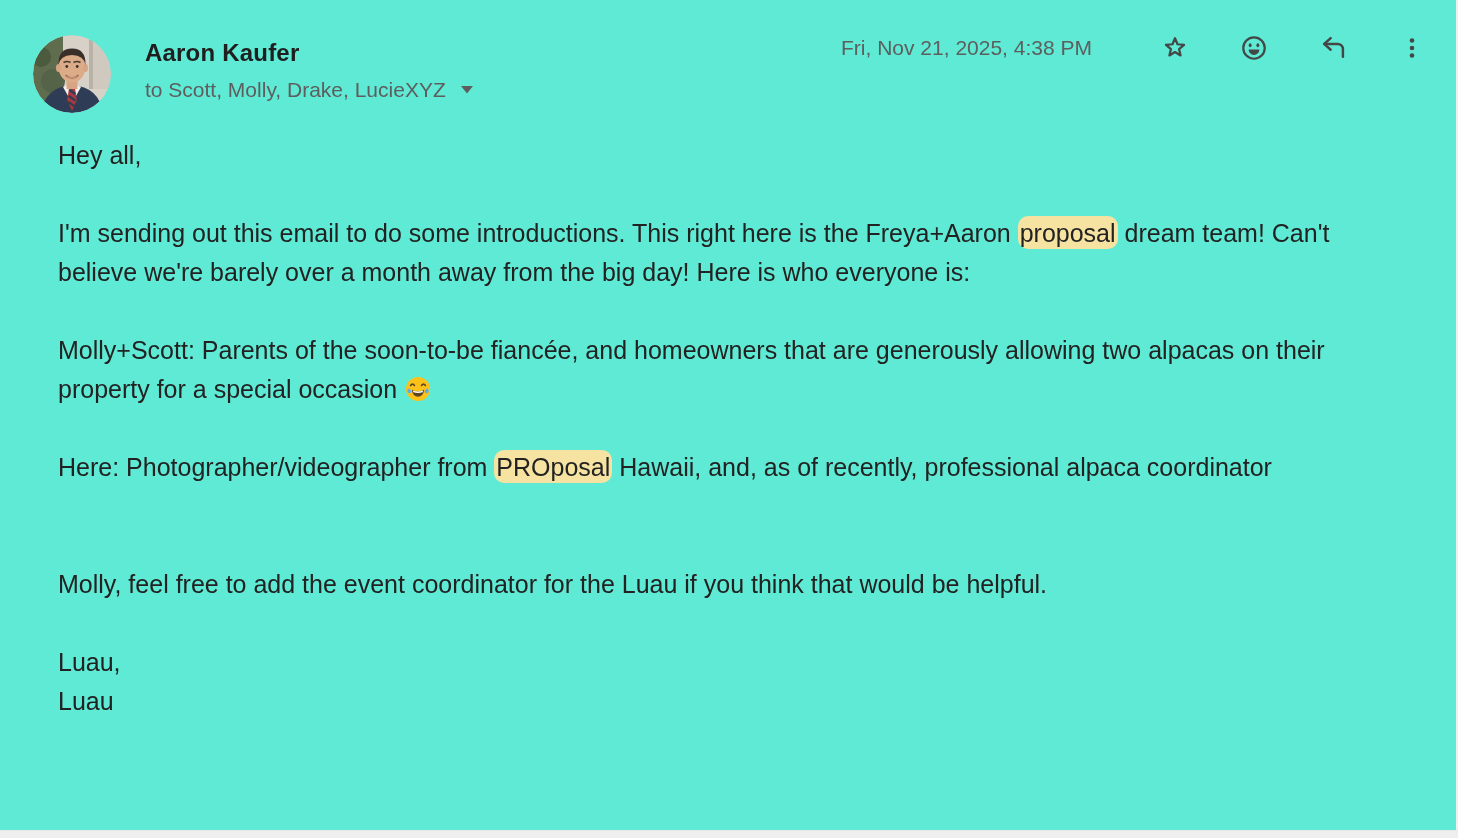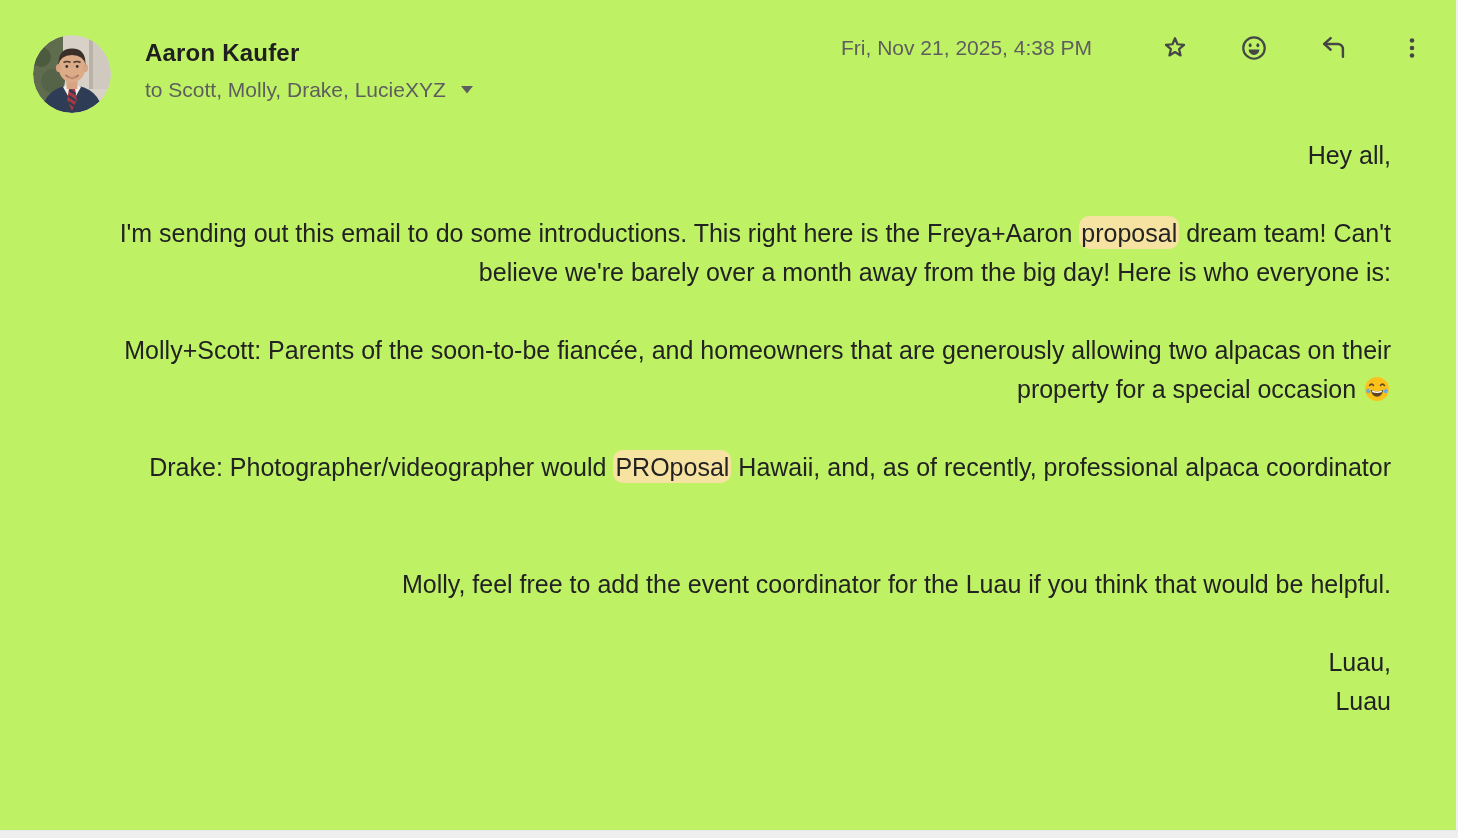--- a/index.html
+++ b/index.html
@@ -1,18 +1,18 @@
 <!DOCTYPE html>
 <html><head>
 <meta charset="utf-8">
 <style>
   * { margin:0; padding:0; box-sizing:border-box; }
   html,body { width:1458px; height:838px; background:#ffffff; overflow:hidden;
     font-family:"Liberation Sans", sans-serif; }
-  .page { position:relative; width:1458px; height:838px; background:#bef264;
+  .page { position:relative; width:1458px; height:838px; background:#5eead4;
     border-right:2px solid #f0f0f0; }
 
   
   .hdr { position:relative; height:118px; }
   .avatar { position:absolute; left:33px; top:35px; width:78px; height:78px;
     border-radius:50%; overflow:hidden; cursor:pointer; }
   .hdr-text { position:absolute; left:145px; top:39px; }
   .name-row { display:flex; align-items:baseline; white-space:nowrap; }
   .sender-name { font-size:24px; font-weight:700; color:#1f1f1f; letter-spacing:.2px; }
   .sender-email { font-size:22px; color:#5e5e5e; margin-left:9px; }
@@ -23,21 +23,21 @@
 
   .hdr-right { position:absolute; top:24px; right:24px; height:48px;
     display:flex; align-items:center;justify-content:space-between; }
   .date { font-size:21px; color:#5e5e5e; white-space:nowrap; margin-right:24px; }
   .icon-btn { width:40px; height:40px; margin-left:39px; display:flex;
     align-items:center; justify-content:center; background:none; border:none;
     border-radius:50%; cursor:pointer; }
   .icon-btn svg { display:block; }
 
   
-  .mail-body { padding:18px 0 0 96px; width:1440px;text-align:right; }
+  .mail-body { padding:18px 0 0 58px; width:1440px; }
   .para { width:1295px; font-size:25px; line-height:39px; color:#222222;
     margin:0 0 39px 0; }
   .para.spacer { height:39px; margin:0; }
   .hl { background:#f6e3a1; padding:3px 2px 2px 2px;border-radius:10px; }
   .emoji { display:inline-block; vertical-align:-5px; line-height:0; }
 
   .bottom-band { position:absolute; left:0; bottom:0; width:1458px; height:8px;
     background:#efefef; border-top:1px solid #e7e7e7; }
 </style>
 </head>
@@ -133,20 +133,20 @@
       <div class="para"><span>I'm sending out this email to do some introductions. This right here is the Freya+Aaron </span><span class="hl" style="background: rgb(246, 227, 161);">proposal</span><span> dream team! Can't believe we're barely over a month away from the big day! Here is who everyone is:</span></div>
       <div class="para"><span>Molly+Scott: Parents of the soon-to-be fiancée, and homeowners that are generously allowing two alpacas on their property for a special occasion </span><span class="emoji" aria-label="😂"><svg width="28" height="28" viewBox="0 0 36 36">
             <circle cx="18" cy="18" r="15.5" fill="#FCC21B"></circle>
             <path d="M8.5 13.5 q2.5-3.5 5 0" stroke="#5E4522" stroke-width="2" fill="none" stroke-linecap="round"></path>
             <path d="M22.5 13.5 q2.5-3.5 5 0" stroke="#5E4522" stroke-width="2" fill="none" stroke-linecap="round"></path>
             <path d="M10 19 q8 4.5 16 0 q-1.5 9 -8 9 q-6.5 0 -8-9 z" fill="#5E4522"></path>
             <path d="M11.5 19.8 q6.5 2.8 13 0 l-.6 2.4 q-5.9 2 -11.8 0 z" fill="#fff"></path>
             <path d="M6.5 17 q-3.4 2.8 -1.8 5.2 q1.8 2.2 4.2 .4 q1.8-1.8 -2.4-5.6 z" fill="#5DADEC"></path>
             <path d="M29.5 17 q3.4 2.8 1.8 5.2 q-1.8 2.2 -4.2 .4 q-1.8-1.8 2.4-5.6 z" fill="#5DADEC"></path>
           </svg></span></div>
-      <div class="para"><span>Drake: Photographer/videographer would </span><span class="hl" style="background: rgb(246, 227, 161);">PROposal</span><span> Hawaii, and, as of recently, professional alpaca coordinator</span></div>
+      <div class="para"><span>Here: Photographer/videographer from </span><span class="hl" style="background: rgb(246, 227, 161);">PROposal</span><span> Hawaii, and, as of recently, professional alpaca coordinator</span></div>
       <div class="para spacer"></div>
       <div class="para"><span>Molly, feel free to add the event coordinator for the Luau if you think that would be helpful.</span></div>
       <div class="para"><span>Luau,</span><br><span>Luau</span></div>
     </div>
 
   <div class="bottom-band"></div>
 </div>
 
 </body></html>

